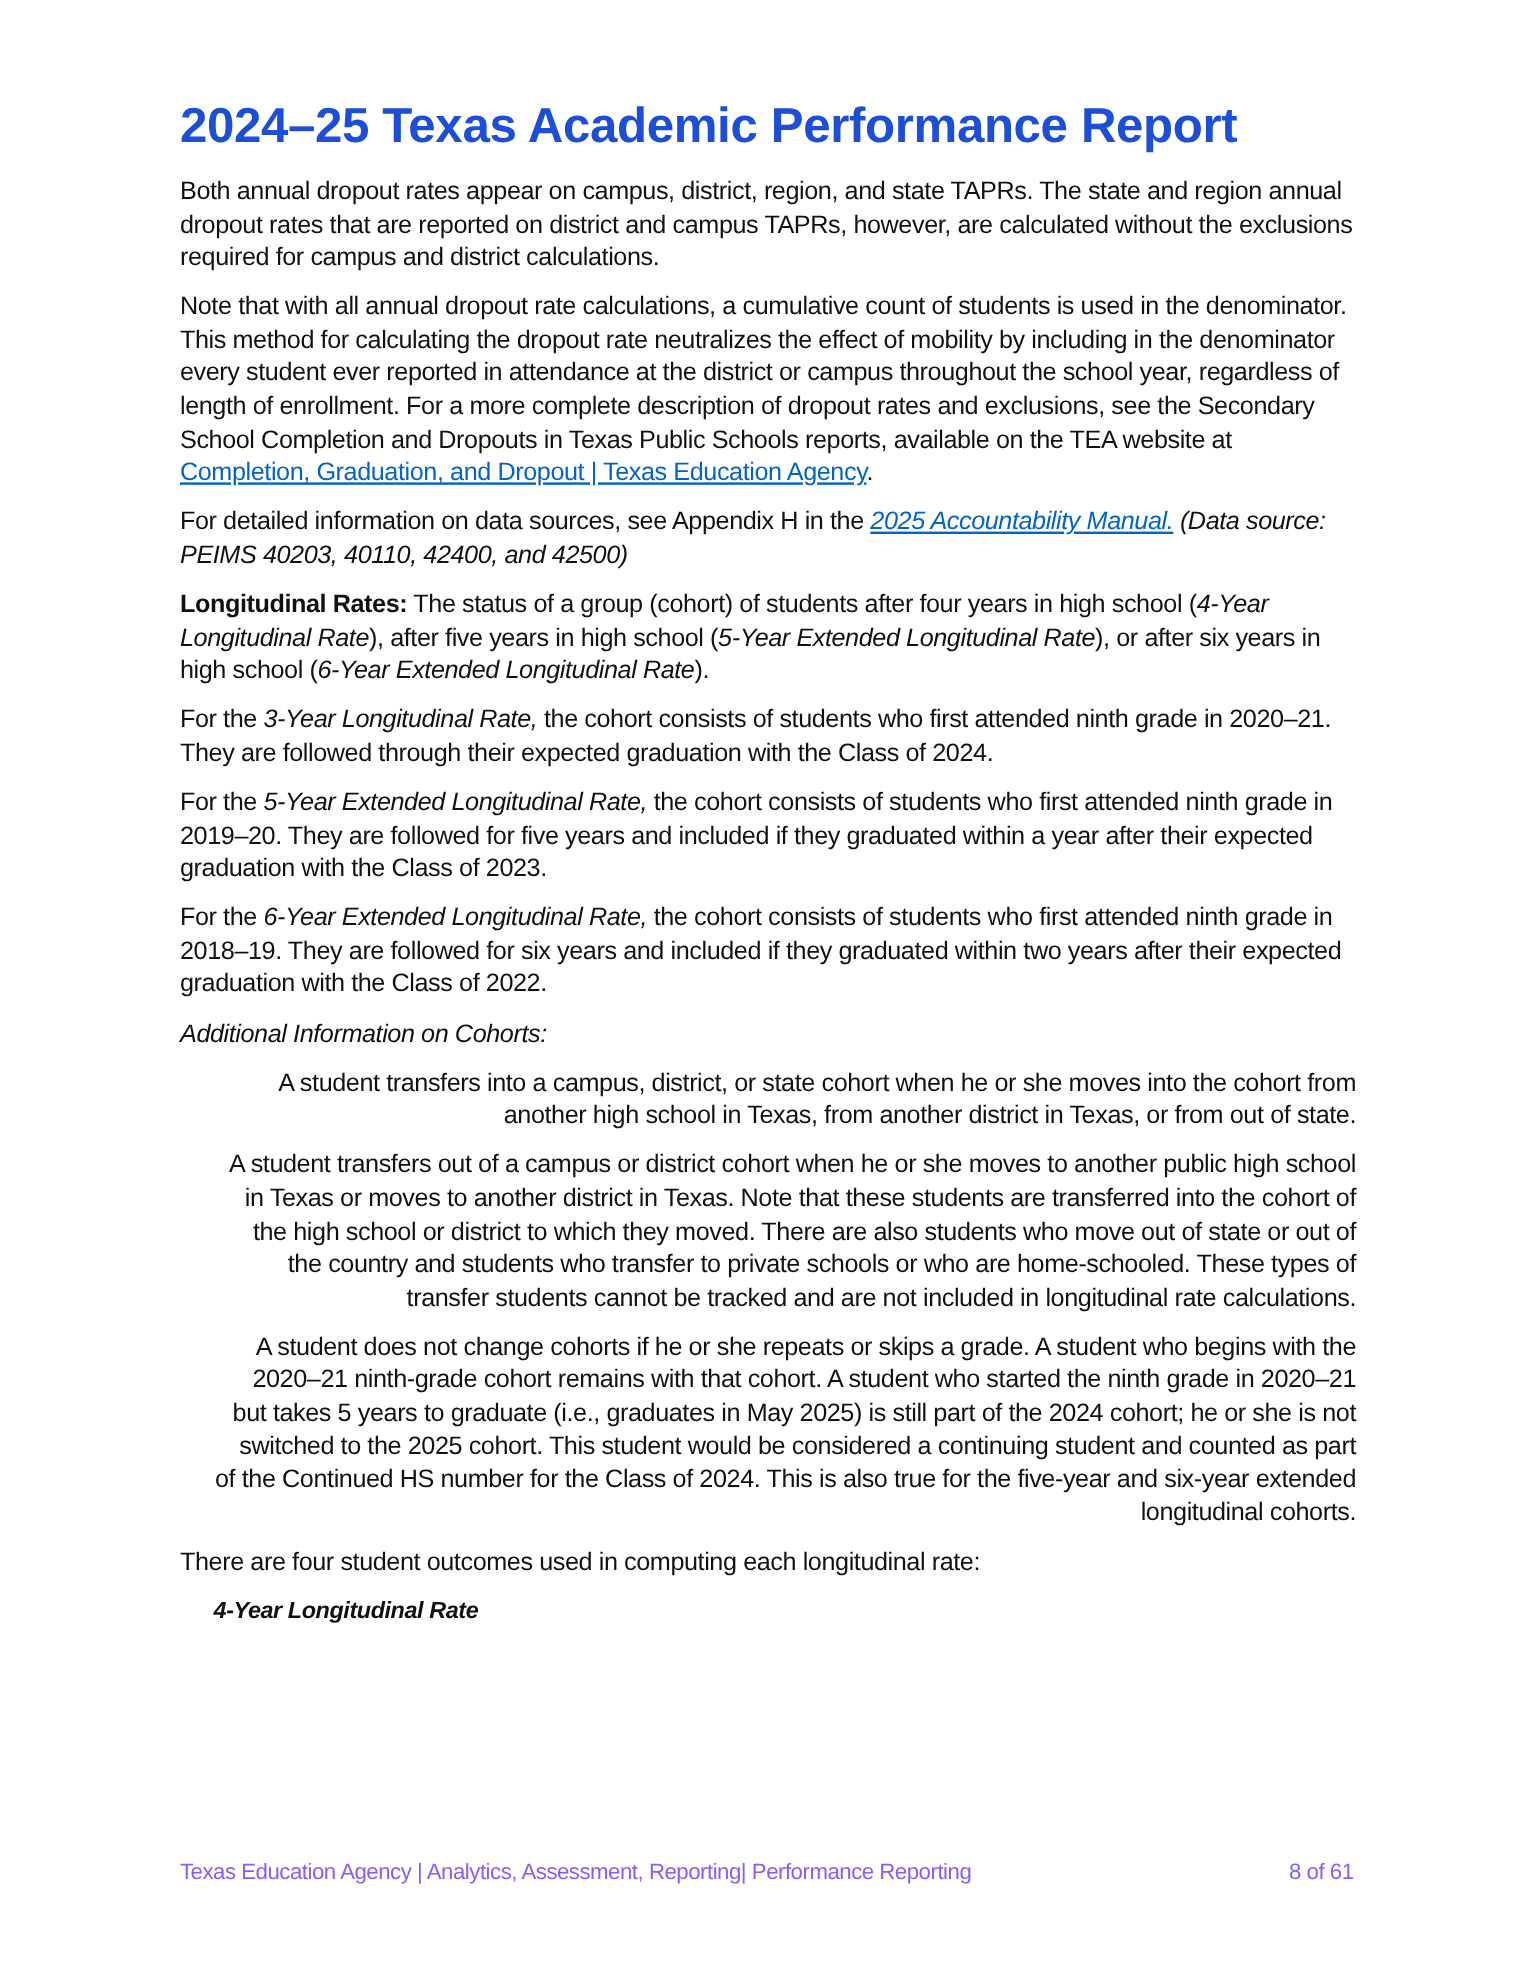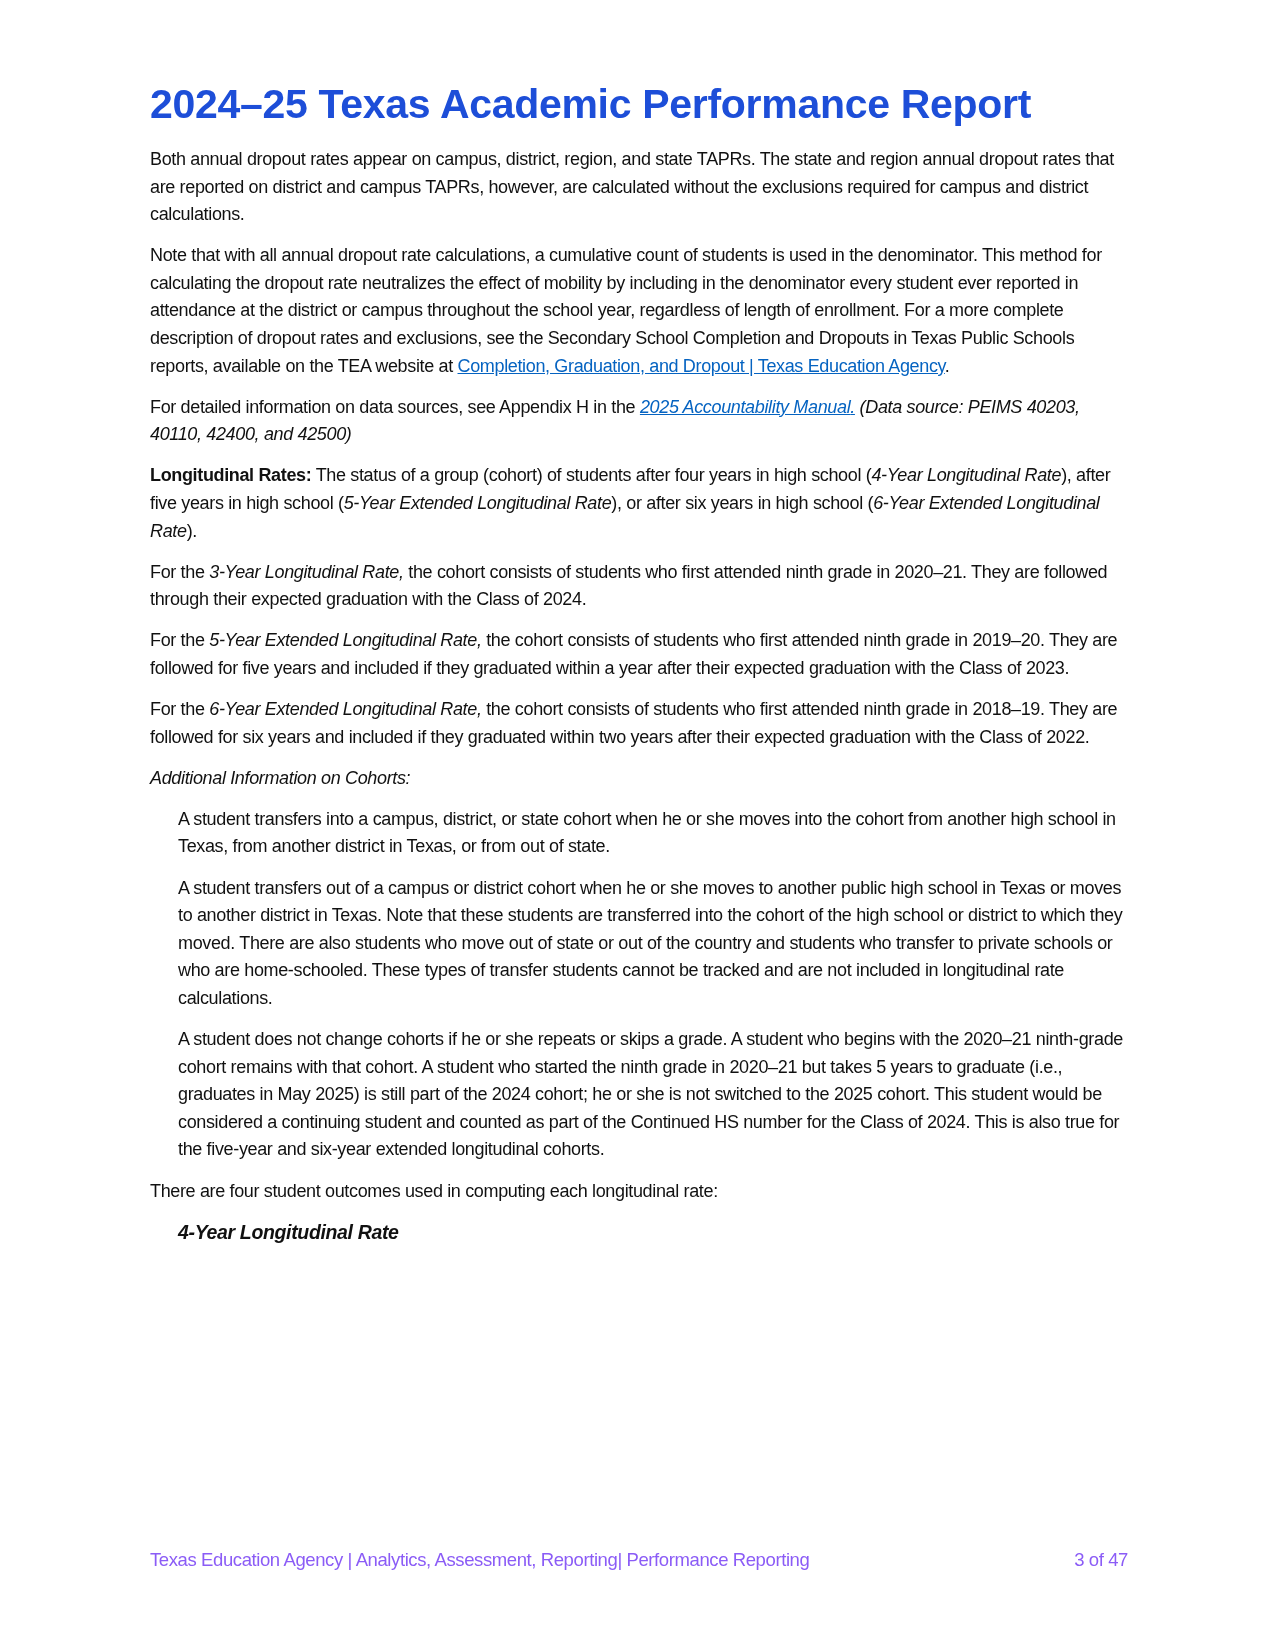--- a/index.html
+++ b/index.html
@@ -1,22 +1,22 @@
 <!DOCTYPE html>
 <html><head>
   <meta charset="utf-8">
   <style>
     html, body { margin: 0; padding: 0; background: #ffffff; }
     body { width: 1275px; height: 1650px; position: relative; overflow: hidden;
            font-family: "Liberation Sans", sans-serif; color: #111111; }
     .page { position: absolute; left: 150px; top: 76px; width: 980px; }
     .title { font-family: "Liberation Sans", sans-serif; font-weight: bold; color: #1d4ed8;
              font-size: 41px; line-height: 56px; margin: 0 0 14px 0; letter-spacing: -0.3px; }
-    p { margin: 0 0 13.5px 0; font-size: 18px; line-height: 27.6px; letter-spacing: -0.35px; }
-    .indent { padding-left: 28px; }
+    p { margin: 0 0 13.5px 0; font-size: 21px; line-height: 27.6px; letter-spacing: -0.35px; }
+    .indent { padding-left: 28px; text-align: right; }
     .gap-extra { margin-top: 12px; }
     a.link { color: #0563c1; text-decoration: underline; }
     em, .it { font-style: italic; }
     strong { font-weight: bold; }
     .subhead { font-weight: bold; font-style: italic; padding-left: 28px; font-size: 19.5px; line-height: 27.6px; letter-spacing: -0.35px; }
     .footer { position: absolute; left: 150px; top: 1547px; width: 978px;
               font-size: 18.5px; line-height: 26px; color: #8b5cf6; letter-spacing: -0.4px; }
     .footer .pg { position: absolute; right: 0; top: 0; }
   </style>
 </head>
@@ -59,14 +59,14 @@
   <p class="indent">A student transfers out of a campus or district cohort when he or she moves to another public high school in Texas or moves to another district in Texas. Note that these students are transferred into the cohort of the high school or district to which they moved. There are also students who move out of state or out of the country and students who transfer to private schools or who are home-schooled. These types of transfer students cannot be tracked and are not included in longitudinal rate calculations.</p>
   <p class="indent">A student does not change cohorts if he or she repeats or skips a grade. A student who begins with the 2020–21 ninth-grade cohort remains with that cohort. A student who started the ninth grade in 2020–21 but takes 5 years to graduate (i.e., graduates in May 2025) is still part of the 2024 cohort; he or she is not switched to the 2025 cohort. This student would be considered a continuing student and counted as part of the Continued HS number for the Class of 2024. This is also true for the five-year and six-year extended longitudinal cohorts.</p>
 
   <p>There are four student outcomes used in computing each longitudinal rate:</p>
 
   <div class="subhead">4-Year Longitudinal Rate</div>
 </div>
 
 <div class="footer">
   <span>Texas Education Agency | Analytics, Assessment, Reporting| Performance Reporting</span>
-  <span class="pg">3 of 47</span>
+  <span class="pg">8 of 61</span>
 </div>
 
 </body></html>

